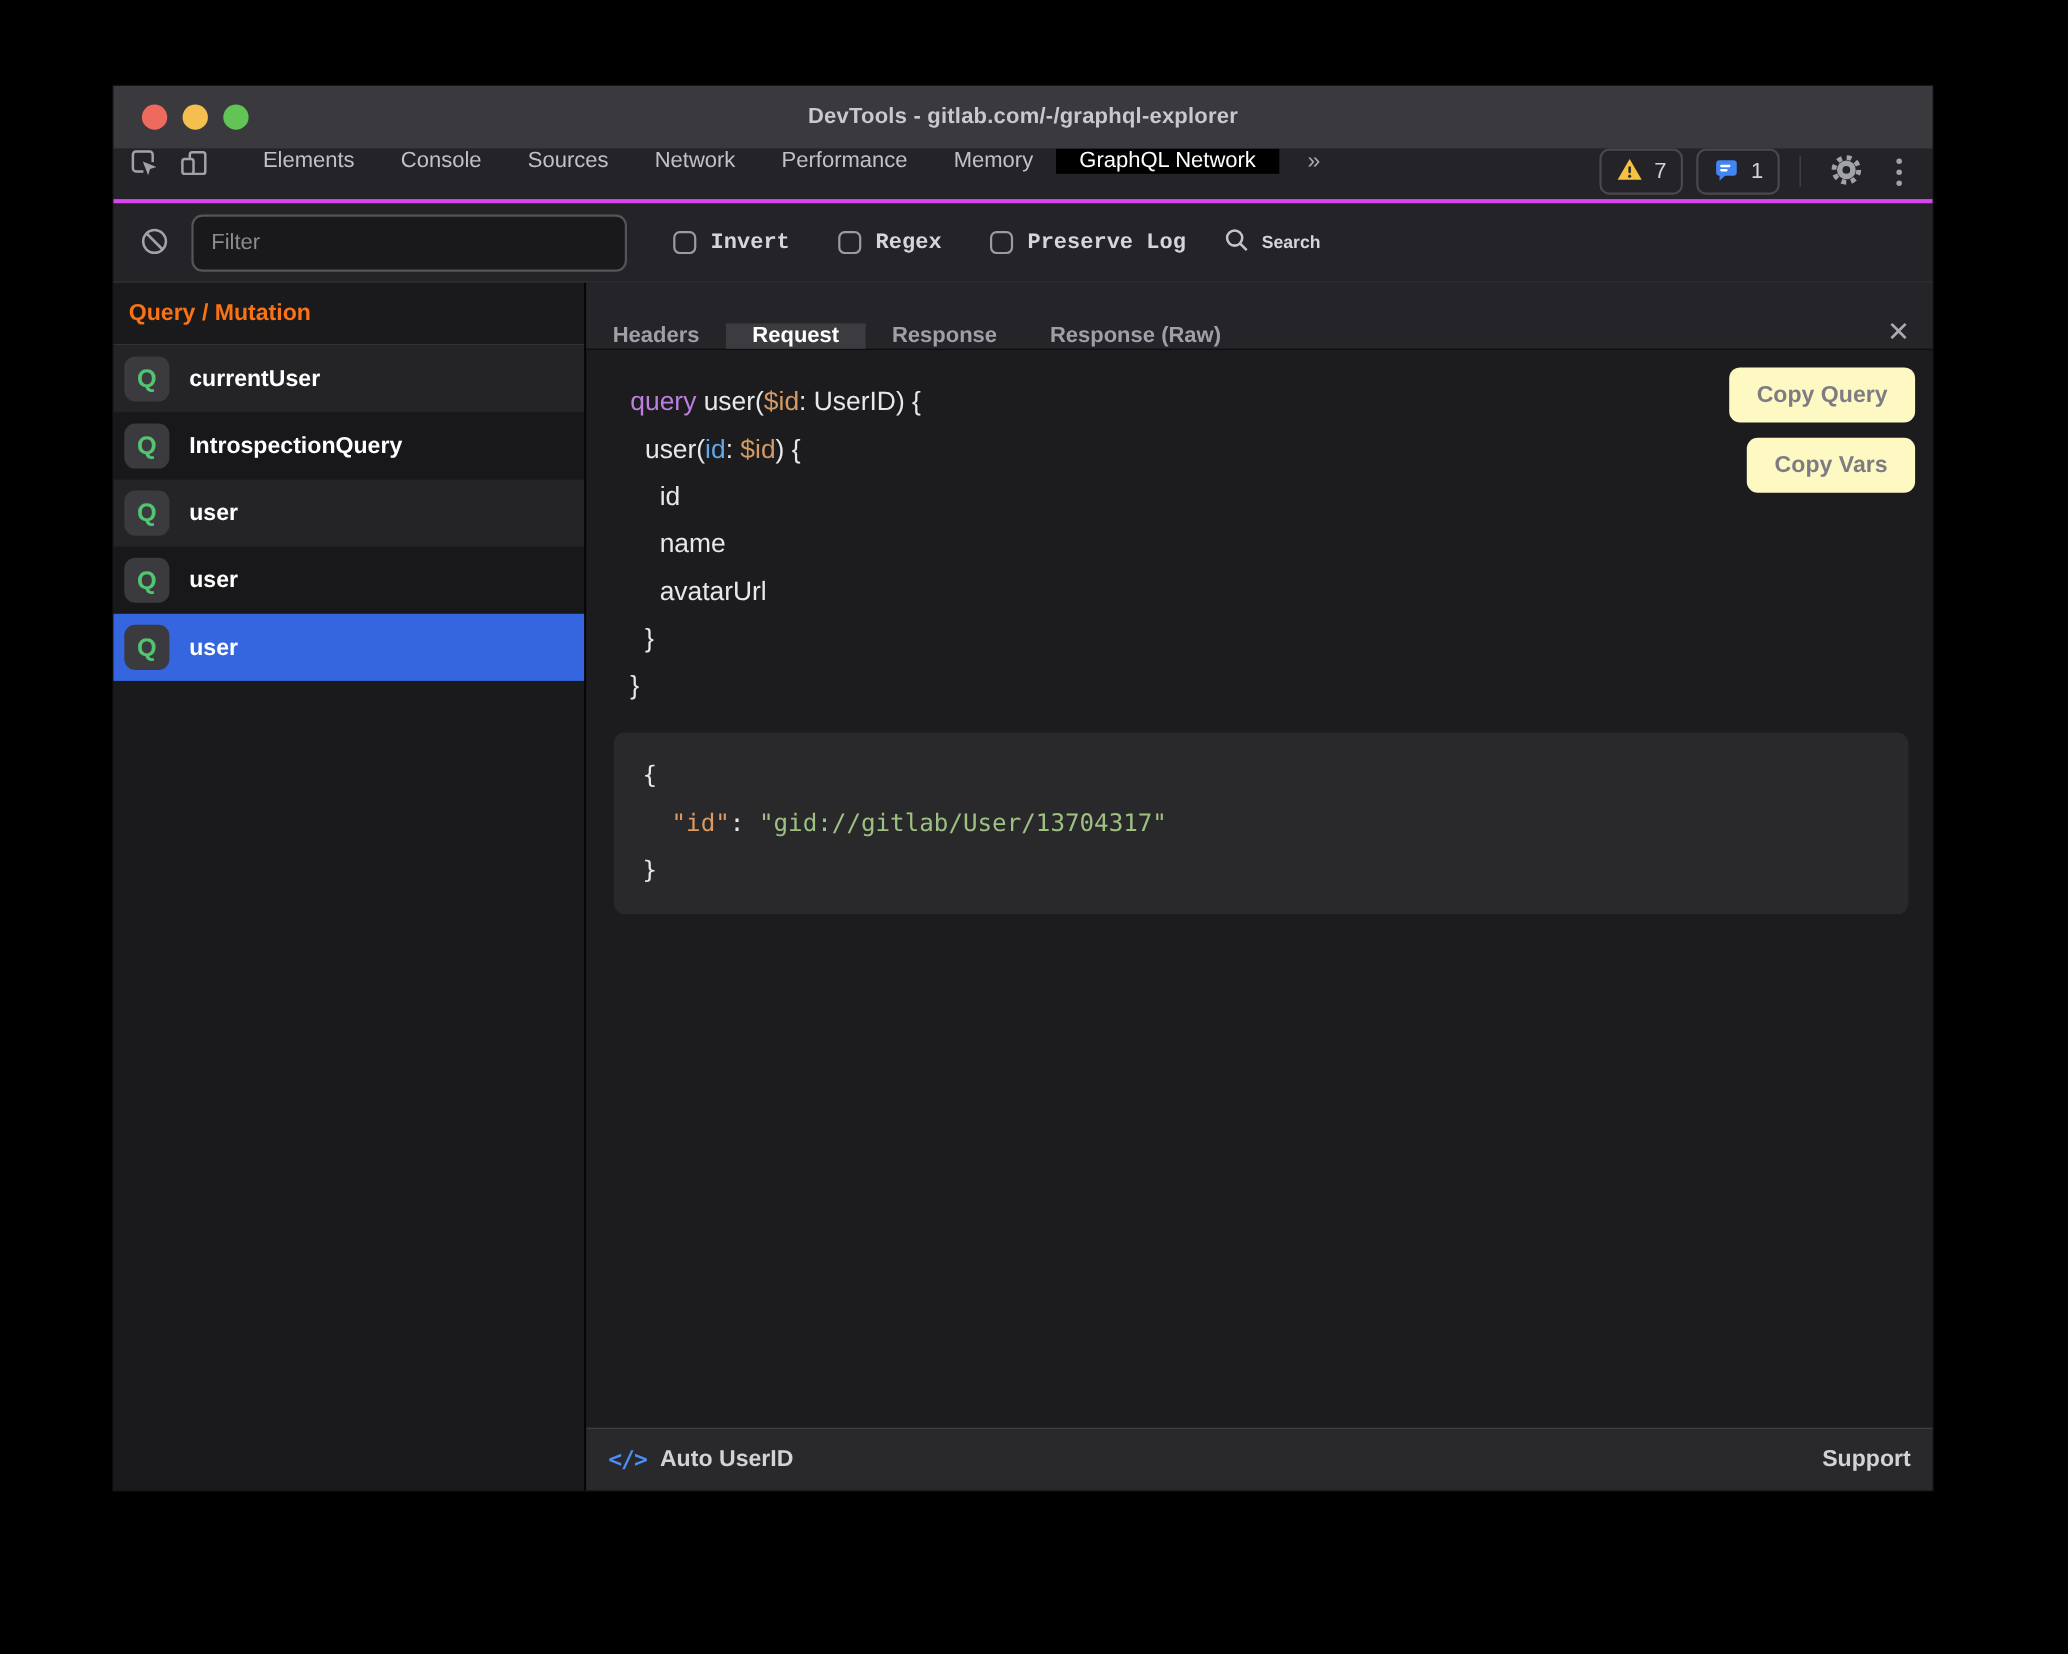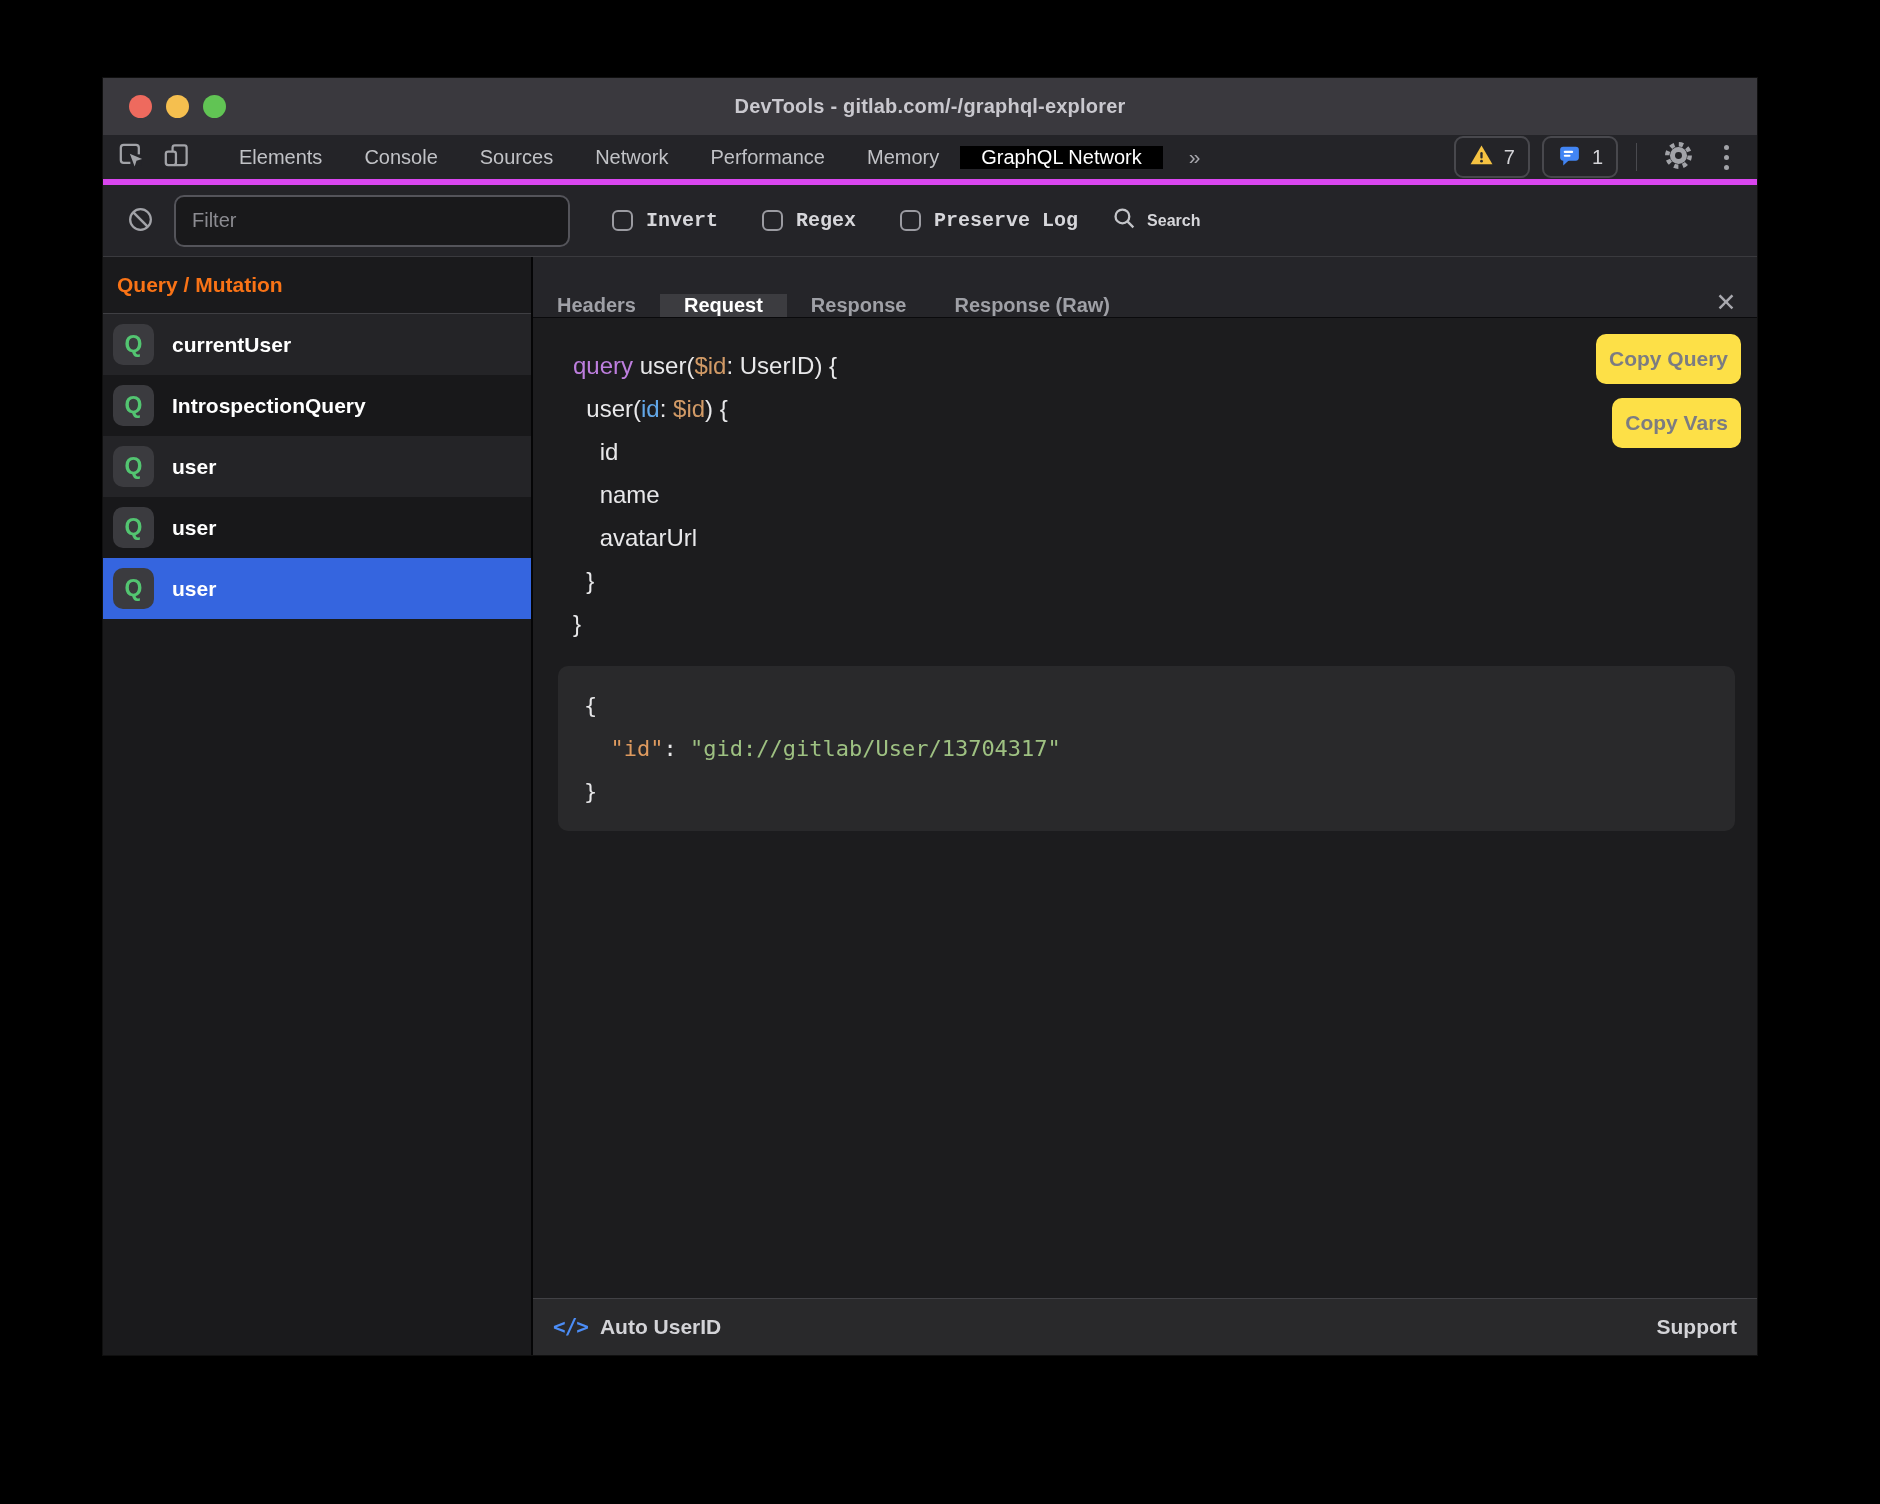--- a/index.html
+++ b/index.html
@@ -18,22 +18,22 @@
   .titlebar { height:57px; flex:0 0 57px; background:#3A393E; position:relative;
               display:flex; align-items:center; justify-content:center; }
   .traffic { position:absolute; left:26px; top:0; height:100%; display:flex; align-items:center; gap:14px; }
   .light { width:23px; height:23px; border-radius:50%; display:inline-block; }
   .light.red { background:var(--tl-red,#EE6A5E); }
   .light.yellow { background:var(--tl-yellow,#F5BF4F); }
   .light.green { background:var(--tl-green,#61C454); }
   .window-title { color:#C9C8CE; font-size:20px; font-weight:700; letter-spacing:.2px; }
 
   
-  .toolbar { height:50px; flex:0 0 50px; background:#242428; display:flex; align-items:center;
-             border-bottom:6px solid #d946ef; padding-left:6px; }
+  .toolbar { height:50px; flex:0 0 50px; background:#242428; display:flex; align-items:flex-start;
+             border-bottom:4px solid #d946ef; padding-left:6px; }
   .tool-icon-btn { width:45px; display:flex; align-items:center; justify-content:center; }
   .tb-divider { width:1px; background:#4A4A4F; margin:10px 9px; }
   .main-tabs { display:flex; align-items:stretch; }
   .main-tab { padding:0 21px; display:flex; align-items:center; font-size:20px; color:#C1C2C6; cursor:pointer; white-space:nowrap; }
   .main-tab.selected { background:#000; color:#FFF; }
   .overflow-btn { padding:0 26px; color:#A9A9AF; font-size:21px; display:flex; align-items:center; }
   .toolbar-right { margin-left:auto; display:flex; align-items:center; gap:12px; padding-right:18px; }
   .count-badge { display:flex; align-items:center; gap:10px; border:2px solid #48484D;
                  border-radius:9px; padding:5px 13px; }
   .count-badge .cnt { color:#D4D4D8; font-size:20px; }
@@ -80,22 +80,22 @@
              display:flex; align-items:flex-end; }
   .subtab { padding:0 24px; display:flex; align-items:center; font-size:20px; font-weight:600;
             color:#9FA0A6; cursor:pointer; white-space:nowrap; }
   .subtab.selected { background:#3C3C40; color:#FFF; }
   .close-btn { margin-left:auto; width:62px; display:flex; align-items:center; justify-content:center;
                color:#A9A9AF; font-size:25px; }
 
   .detail-body { flex:1; position:relative; overflow:hidden; }
   .copy-stack { position:absolute; top:16px; right:16px; display:flex; flex-direction:column;
                 align-items:flex-end; gap:14px; }
-  .copy-btn { background:#fde047; color:#7C7C82; font-weight:600; font-size:21px;
-              padding:13px 13px; border-radius:10px; }
+  .copy-btn { background:#fef9c3; color:#7C7C82; font-weight:600; font-size:21px;
+              padding:13px 25px; border-radius:10px; }
 
   .code { padding:26px 0 0 40px; font-family:Liberation Sans, sans-serif;
           font-size:24px; line-height:43px; white-space:pre; }
   .vars-box { margin:21px 22px 0 25px; background:#29292B; border-radius:10px;
               padding:18px 26px; font-family:"DejaVu Sans Mono", monospace;
               font-size:22px; line-height:43px; white-space:pre; }
 
   .detail-footer { height:57px; flex:0 0 57px; background:#29292B; border-top:1px solid #414145;
                    display:flex; align-items:center; justify-content:space-between; padding:0 20px; }
   .af-group { display:flex; align-items:center; gap:12px; }

